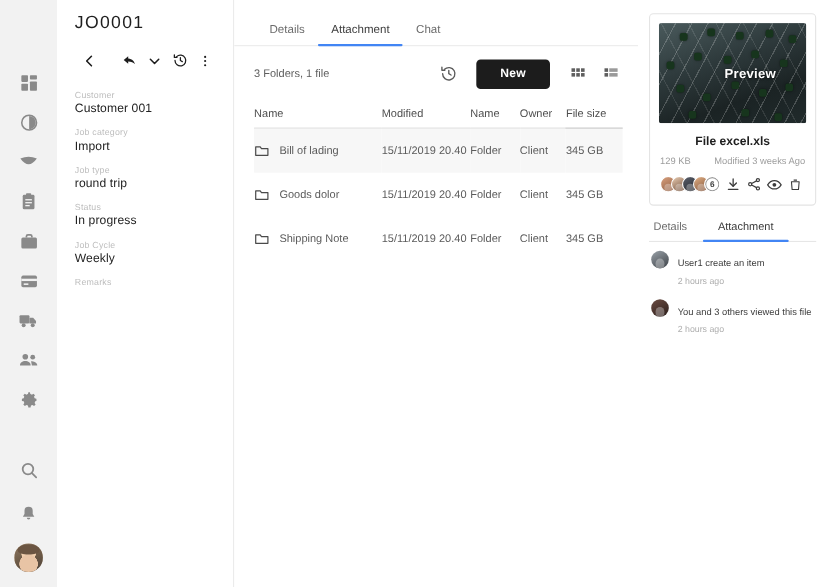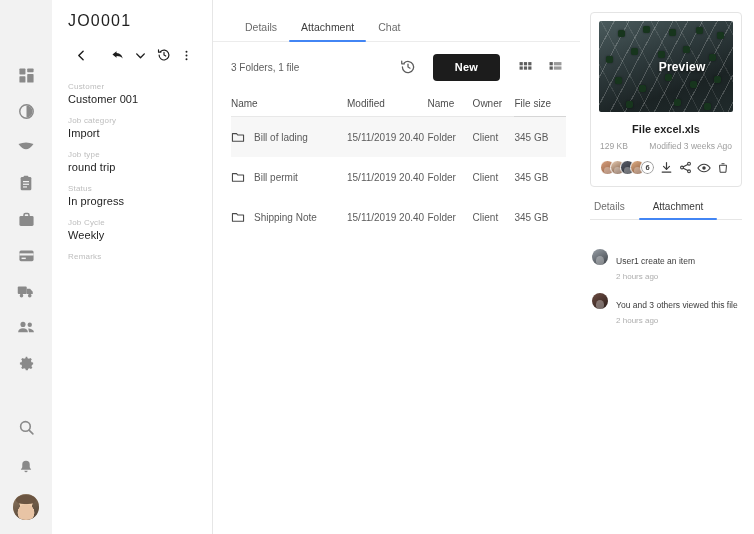--- a/index.html
+++ b/index.html
@@ -218,21 +218,21 @@
   .rtab {
     font-size: 10px; color:#6d6d6d; padding: 0 14px 7px 2px;
     cursor:pointer; position:relative;
   }
   .rtab + .rtab { padding-left: 14px; }
   .rtab.active { color:#3a3a3a; }
   .rtab.active::after {
     content:""; position:absolute; left:0; right:0; bottom:-1px;
     height:2.5px; background:#4285f4; border-radius:2px;
   }
-  .activity-list { margin-top: 29px; }
+  .activity-list { margin-top: 8px; }
   .activity {
     display:flex; align-items:flex-start; gap: 8px; margin-bottom: 11px;
     padding-left: 2px;
   }
   .act-av { width:16px; height:16px; border-radius:50%; flex:0 0 auto; overflow:hidden; position:relative; }
   .act-av.a1 { background: linear-gradient(150deg,#9aa1a8,#3b4046); }
   .act-av.a2 { background: linear-gradient(150deg,#6d4d43,#2a1d1a); }
   .act-av::after{
     content:""; position:absolute; left:24%; top:44%; width:52%; height:56%;
     border-radius:50% 50% 40% 40%; background: rgba(255,255,255,.32);
@@ -464,21 +464,21 @@
             <td>Client</td>
             <td>345 GB</td>
           </tr>
           <tr>
             <td class="c-name">
               <span class="folder-ico">
                 <svg width="14" height="14" viewBox="0 0 24 24" fill="none" stroke="currentColor" stroke-width="1.9" stroke-linejoin="round">
                     <path d="M2.5 6.2h7l2 2.4h10v10.6h-19z"></path>
                   </svg>
               </span>
-              <span>Bill permit</span>
+              <span>Goods dolor</span>
             </td>
             <td>15/11/2019 20.40</td>
             <td>Folder</td>
             <td>Client</td>
             <td>345 GB</td>
           </tr>
           <tr>
             <td class="c-name">
               <span class="folder-ico">
                 <svg width="14" height="14" viewBox="0 0 24 24" fill="none" stroke="currentColor" stroke-width="1.9" stroke-linejoin="round">

